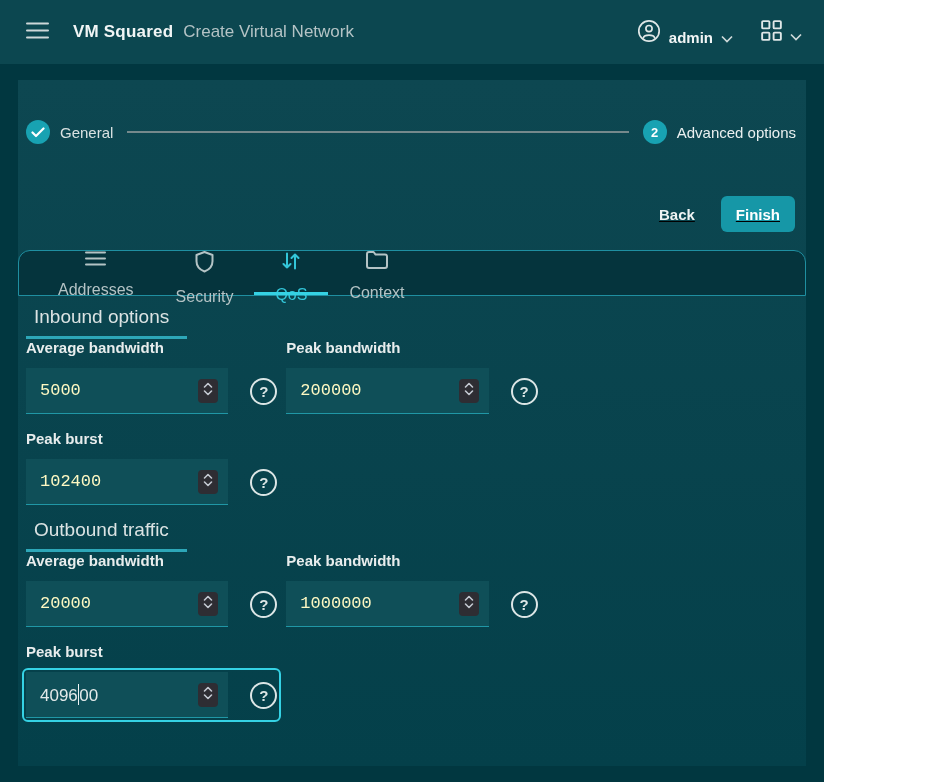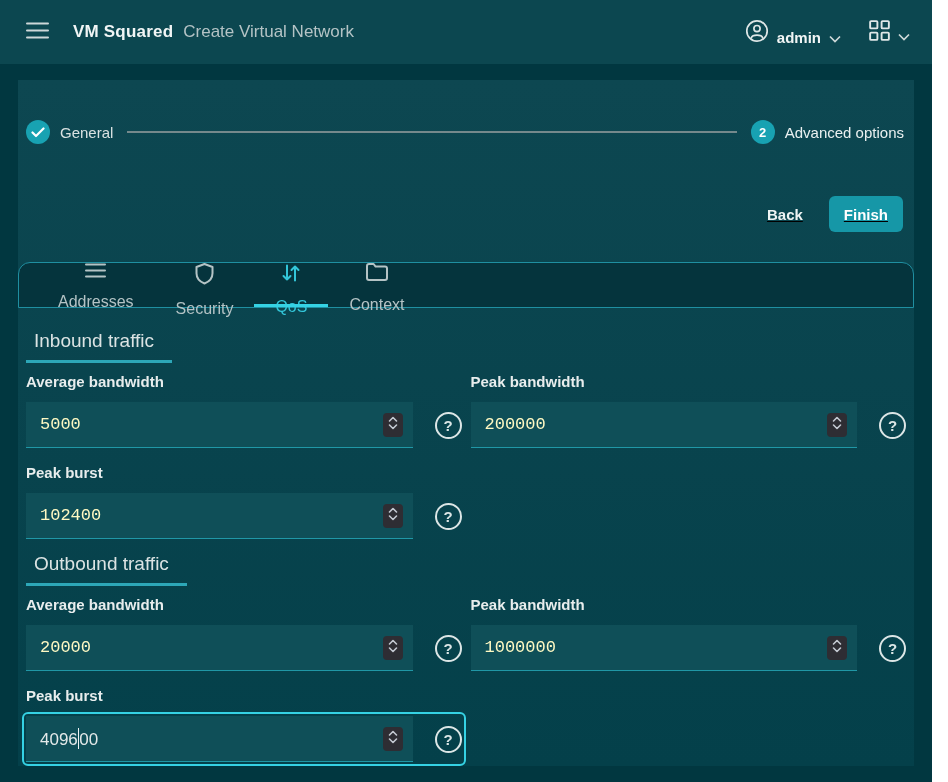--- a/index.html
+++ b/index.html
@@ -16,35 +16,35 @@
     --spinner-bg:#2e2d33;
     --btn-teal:#1697a7;
     --step-teal:#18a2b2;
     --underline-teal:#2da7b8;
     --text-bright:#f1f5f5;
     --text-mid:#d9e1e1;
     --text-dim:#b4c3c5;
   }
   *{margin:0;padding:0;box-sizing:border-box;}
   body{width:948px;height:782px;overflow:hidden;font-family:"Liberation Sans","DejaVu Sans",sans-serif;}
-  .app{width:932px;height:782px;background:var(--page-bg);display:flex;flex-direction:column;}
+  .app{width:824px;height:782px;background:var(--page-bg);display:flex;flex-direction:column;}
 
   
   .topbar{height:64px;flex:none;background:var(--header-bg);display:flex;align-items:center;padding:0 22px;}
   .menu-btn{background:none;border:none;cursor:pointer;display:flex;align-items:center;padding:4px;}
   .titles{margin-left:20px;display:flex;align-items:baseline;gap:10px;white-space:nowrap;}
   .brand{font-size:17px;font-weight:700;color:var(--text-bright);letter-spacing:.2px;}
   .page-title{font-size:17px;color:var(--text-dim);}
   .spacer{flex:1;}
   .hmenu{background:none;border:none;cursor:pointer;display:flex;align-items:flex-end;gap:8px;color:var(--text-bright);}
   .hmenu .uname{font-size:15px;font-weight:700;}
   .apps{margin-left:28px;}
 
   
-  .card{flex:none;height:686px;margin:16px 18px;background:linear-gradient(180deg,var(--panel-top) 0%,var(--panel-bottom) 100%);display:flex;flex-direction:column;gap:12px;}
+  .card{flex:none;height:686px;margin:16px 18px;background:linear-gradient(180deg,var(--panel-top) 0%,var(--panel-bottom) 100%);display:flex;flex-direction:column;}
 
   
   .stepper-area{flex:none;height:170px;padding:40px 10px 0 8px;}
   .stepper-row{display:flex;align-items:center;}
   .step{display:flex;align-items:center;background:none;border:none;cursor:pointer;padding:0;}
   .step-circle{width:24px;height:24px;border-radius:50%;background:var(--step-teal);display:flex;align-items:center;justify-content:center;flex:none;}
   .step-num{color:#fff;font-size:13px;font-weight:600;}
   .step-label{margin-left:10px;font-size:15px;color:var(--text-mid);white-space:nowrap;}
   .step-label.current{color:#eaf0f0;}
   .connector{flex:1;height:2px;background:#75898c;margin:0 14px;}
@@ -56,21 +56,21 @@
   .tabbar{flex:none;height:46px;background:var(--tabbar-bg);border:1px solid var(--tabbar-border);border-radius:12px 12px 0 0;display:flex;align-items:stretch;padding-left:18px;}
   .tab{position:relative;display:flex;align-items:center;gap:11px;padding:0 21px;background:none;border:none;cursor:pointer;color:var(--text-dim);font-size:16px;flex-direction:column;}
   .tab svg{flex:none;}
   .tab.active{color:var(--accent);}
   .tab.active::after{content:"";position:absolute;left:0;right:0;bottom:0;height:3px;background:var(--focus);}
 
   
   .form-area{flex:1;padding:0 8px;}
   .section{margin-top:10px;}
   .section-title{display:inline-block;font-size:19px;font-weight:400;color:#dbe3e3;padding:0 18px 8px 8px;border-bottom:3px solid var(--underline-teal);}
-  .fgrid{display:grid;grid-template-columns:1fr 1fr;column-gap:9px;row-gap:12px;margin-top:10px;}
+  .fgrid{display:grid;grid-template-columns:1fr 1fr 1fr;column-gap:9px;row-gap:12px;}
   .cell{min-width:0;}
   .cell.col1{grid-column:1;}
   .flabel{display:block;font-size:15px;font-weight:700;color:#e8eded;margin-bottom:8px;}
   .field-row{display:flex;align-items:center;border:2px solid transparent;border-radius:6px;padding:2px;margin:0 -4px;}
   .field-row.focused{border-color:var(--focus);}
   .input-shell{flex:1;display:flex;align-items:center;height:46px;background:var(--input-bg);border-bottom:1px solid var(--input-underline);cursor:text;min-width:0;}
   .input-shell input{flex:1;min-width:0;background:transparent;border:none;outline:none;color:#fef9c3;font-size:17px;font-family:Liberation Mono, monospace;padding:0 8px 0 14px;}
   .ivalue{flex:1;min-width:0;color:#e3e9e9;font-size:17px;padding-left:14px;white-space:nowrap;}
   .caret{display:inline-block;width:1.5px;height:21px;background:#eef4f4;vertical-align:-4px;}
   .spinner{flex:none;width:20px;height:24px;background:var(--spinner-bg);border:none;border-radius:4px;margin-right:10px;display:flex;align-items:center;justify-content:center;cursor:pointer;}
@@ -184,21 +184,21 @@
               <path d="M1 3c0-1.1.9-2 2-2h4.6l2 2.6H19c1.1 0 2 .9 2 2V15c0 1.1-.9 2-2 2H3c-1.1 0-2-.9-2-2z"></path>
             </svg>
         </span>
         <span>Context</span>
       </button>
     </nav>
 
     <div class="form-area">
 
       <section class="section">
-        <h2 class="section-title">Inbound traffic</h2>
+        <h2 class="section-title">Inbound options</h2>
         <div class="fgrid">
 
           <div class="cell">
             <label class="flabel">Average bandwidth</label>
             <div class="field-row">
               <div class="input-shell">
                 <input type="text" readonly="" value="5000" style="">
                 <button class="spinner">
                   <span>
                     <svg width="12" height="16" viewBox="0 0 12 16" fill="none" stroke="#c4c9d2" stroke-width="1.6" stroke-linecap="round" stroke-linejoin="round">

